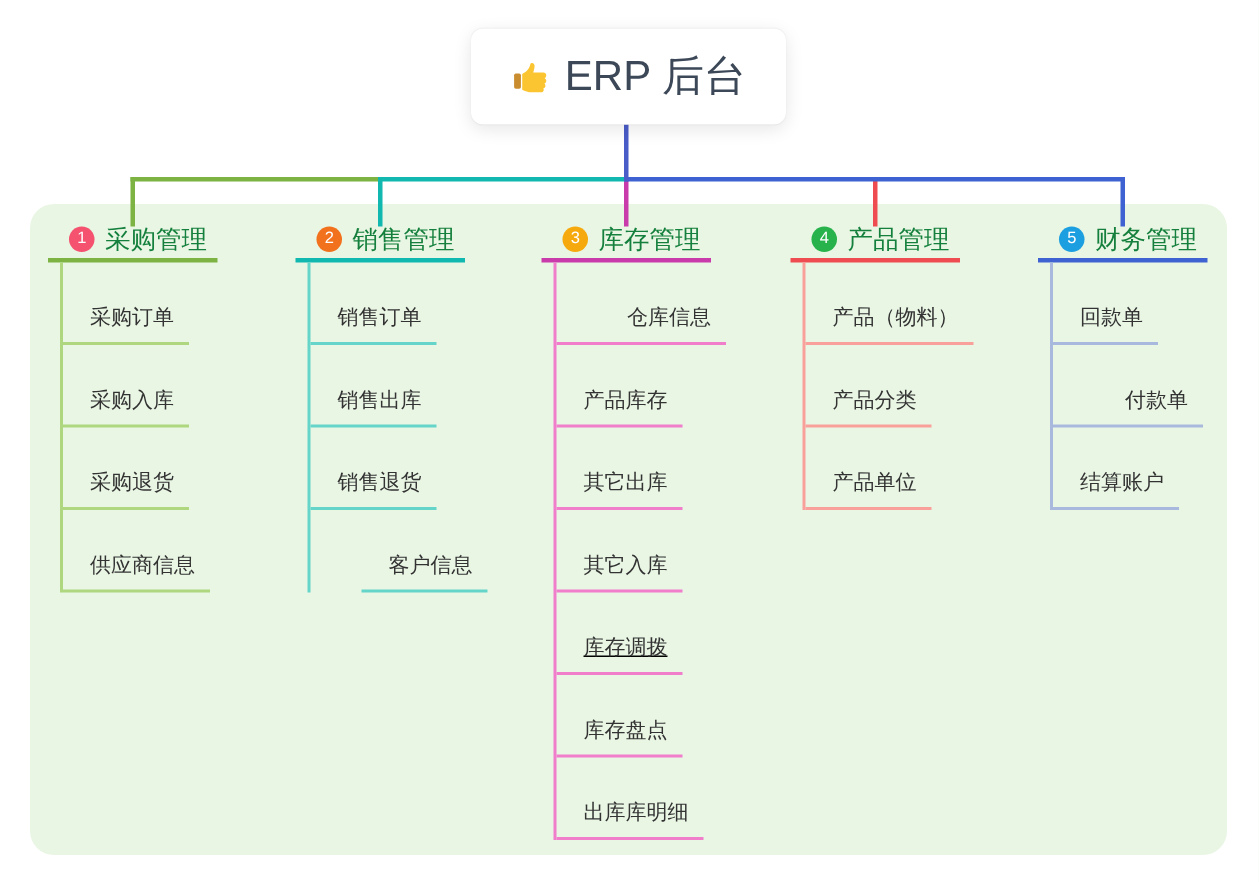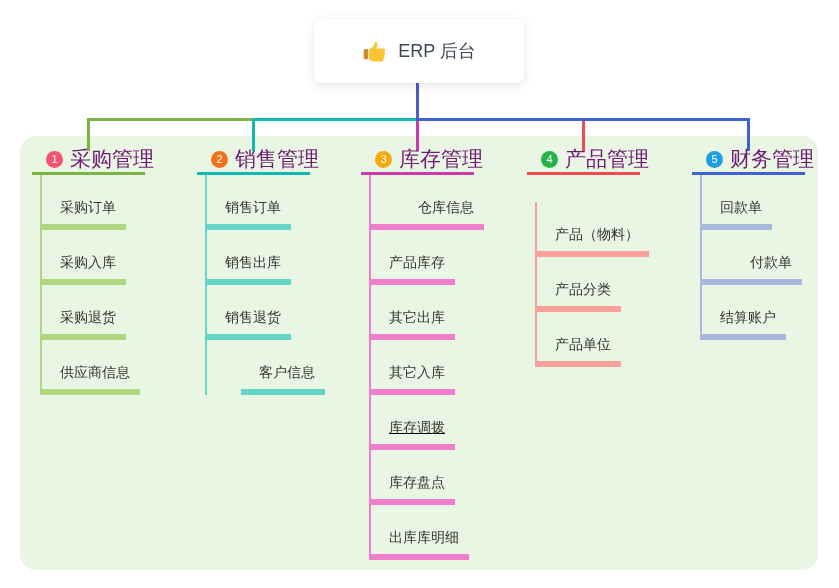--- a/index.html
+++ b/index.html
@@ -13,38 +13,38 @@
     border-radius:16px;
   }
   .line { position:absolute; }
   .root-card {
     position:absolute; left:314px; top:19px; width:210px; height:64px;
     background:#ffffff; border-radius:8px;
     box-shadow:0 3px 12px rgba(0,0,0,0.10), 0 0 1px rgba(0,0,0,0.08);
     display:flex; align-items:center; justify-content:center; gap:10px;
     cursor:default;
   }
-  .root-label { font-size:18px; color:#3c4858; white-space:nowrap; }
+  .root-label { font-size:28px; color:#3c4858; white-space:nowrap; }
   .root-icon { display:flex; align-items:center; }
   .branch { position:absolute; width:220px; }
   .branch-label {
     display:flex; align-items:center; gap:7px;
     width:113px; height:27px; box-sizing:border-box;
     padding:0 0 2px 14px; border-bottom:3px solid #999;
   }
   .badge {
     flex:0 0 17px; width:17px; height:17px; border-radius:50%;
     color:#ffffff; font-size:11px; line-height:17px; text-align:center;
   }
-  .branch-name { font-size:21px; color:#701a75; white-space:nowrap; }
+  .branch-name { font-size:17px; color:#15803d; white-space:nowrap; }
   .children { margin-left:8px; border-left:2px solid #ccc; width:max-content; }
   .child {
     box-sizing:border-box; height:55px; width:fit-content;
     display:flex; align-items:flex-end;
-    padding:0 10px 7px 18px; border-bottom:6px solid #fca5a5;
+    padding:0 10px 7px 18px; border-bottom:2px solid #fca5a5;
   }
   .child-text { font-size:14px; color:#333333; white-space:nowrap; }
 </style>
 </head>
 <body>
 
 <div class="canvas">
   <div class="panel" style="background: rgb(233, 246, 228);"></div>
   <div id="connectors">
       <div class="line" style="left: 86.5px; top: 118px; width: 3px; height: 33px; background: rgb(124, 179, 66);"></div>
@@ -151,21 +151,21 @@
     <span class="child-text">出库库明细</span>
   </div>
 </div>
   </div>
 
   <div class="branch" style="left: 527px; top: 148px;">
     <div class="branch-label" style="border-bottom-color: rgb(239, 76, 82);">
       <span class="badge" style="background: rgb(39, 178, 75);">4</span>
       <span class="branch-name">产品管理</span>
     </div>
-    <div class="children" style="border-left-color: rgb(249, 160, 155); margin-top: 27px;">
+    <div class="children" style="border-left-color: rgb(249, 160, 155);">
   <div class="child" style="border-bottom-color: rgb(249, 160, 155);">
     <span class="child-text">产品（物料）</span>
   </div>
 
   <div class="child" style="border-bottom-color: rgb(249, 160, 155); text-align: center;">
     <span class="child-text">产品分类</span>
   </div>
 
   <div class="child" style="border-bottom-color: rgb(249, 160, 155);">
     <span class="child-text">产品单位</span>

